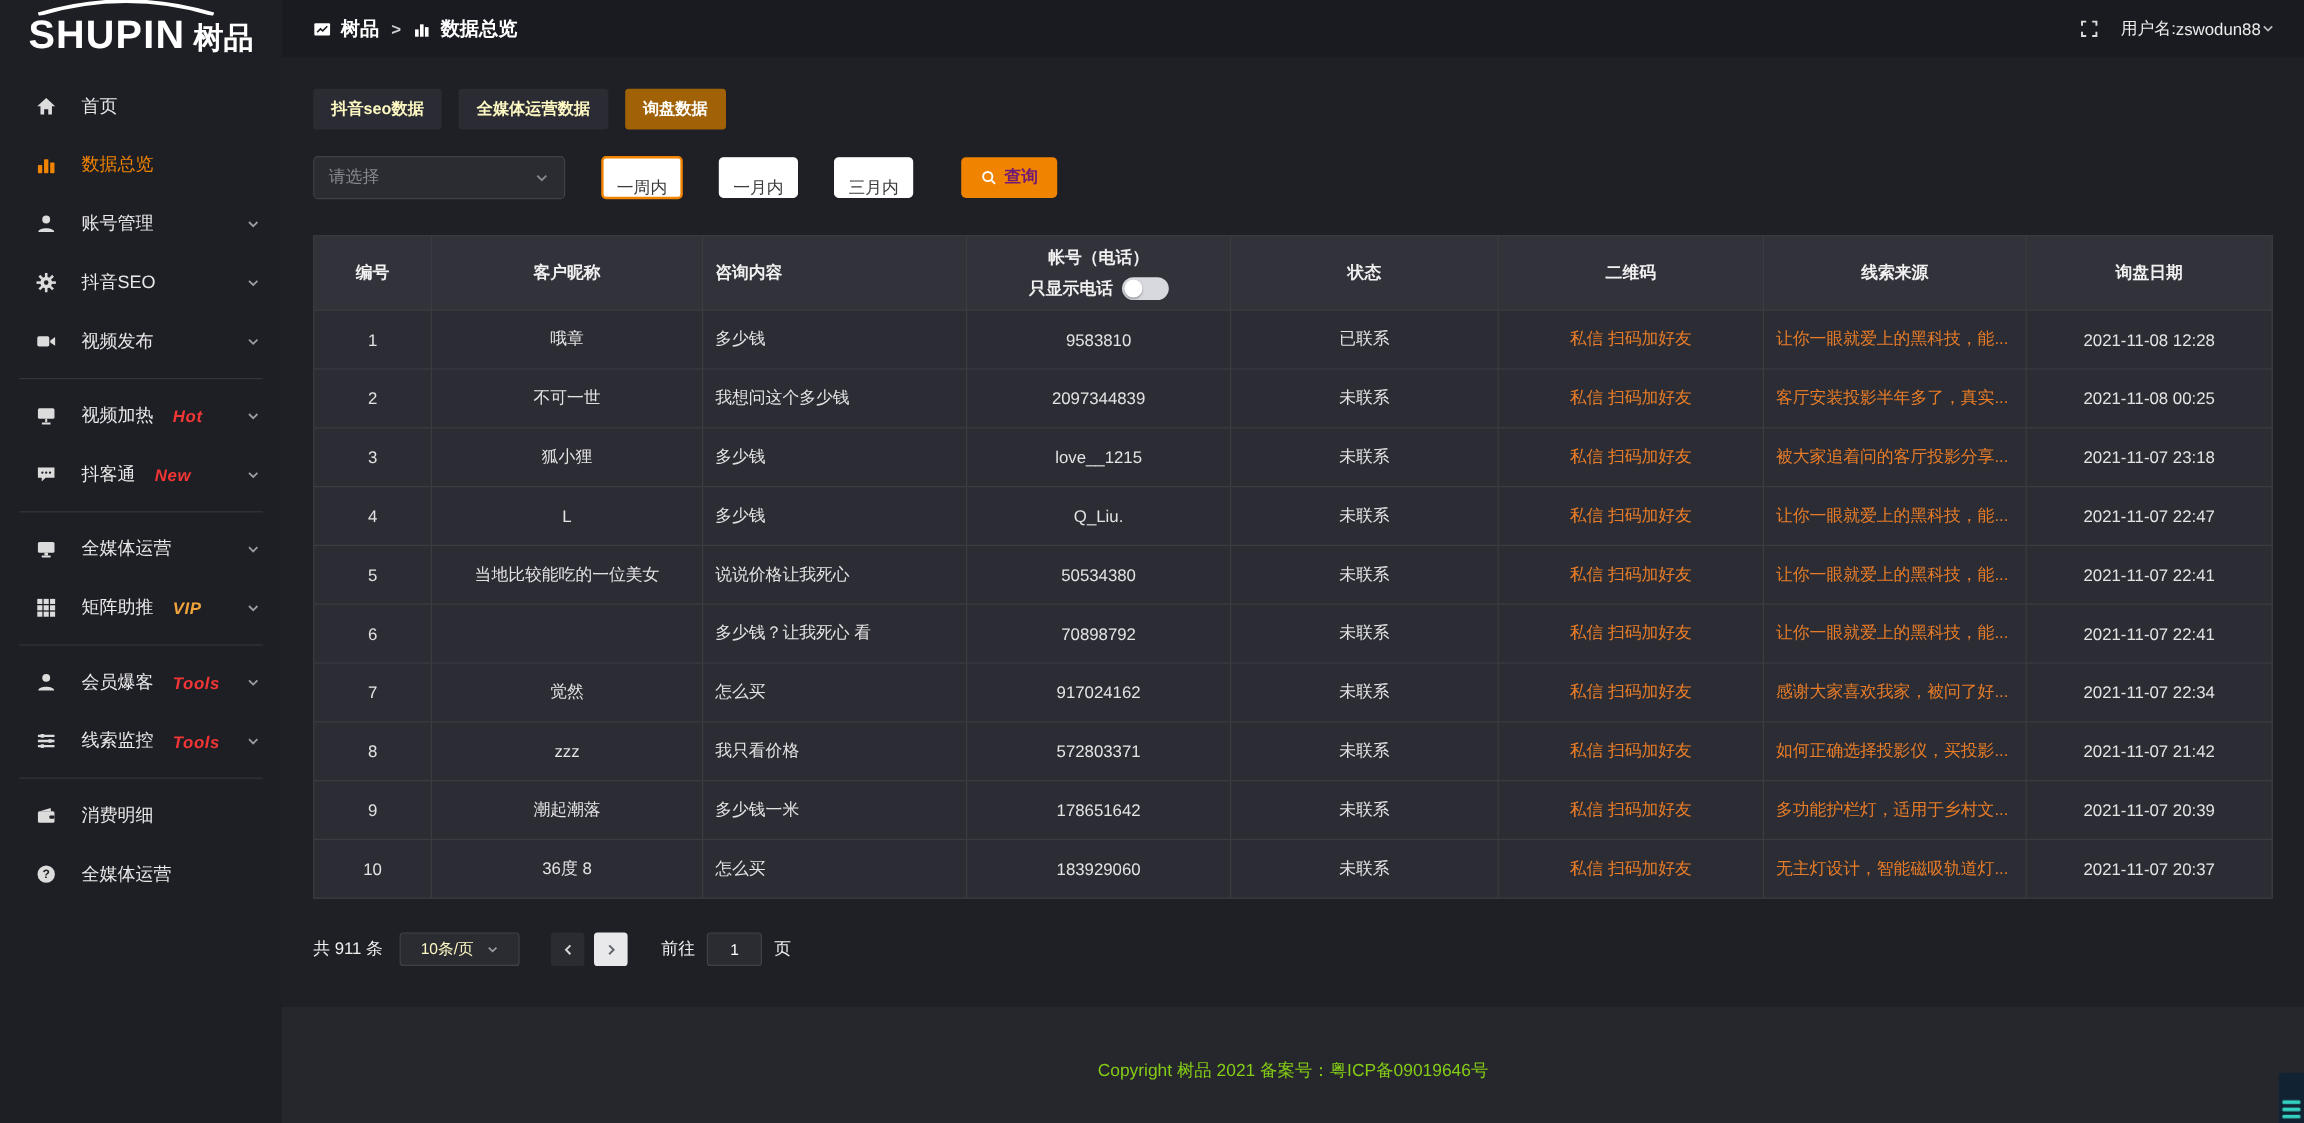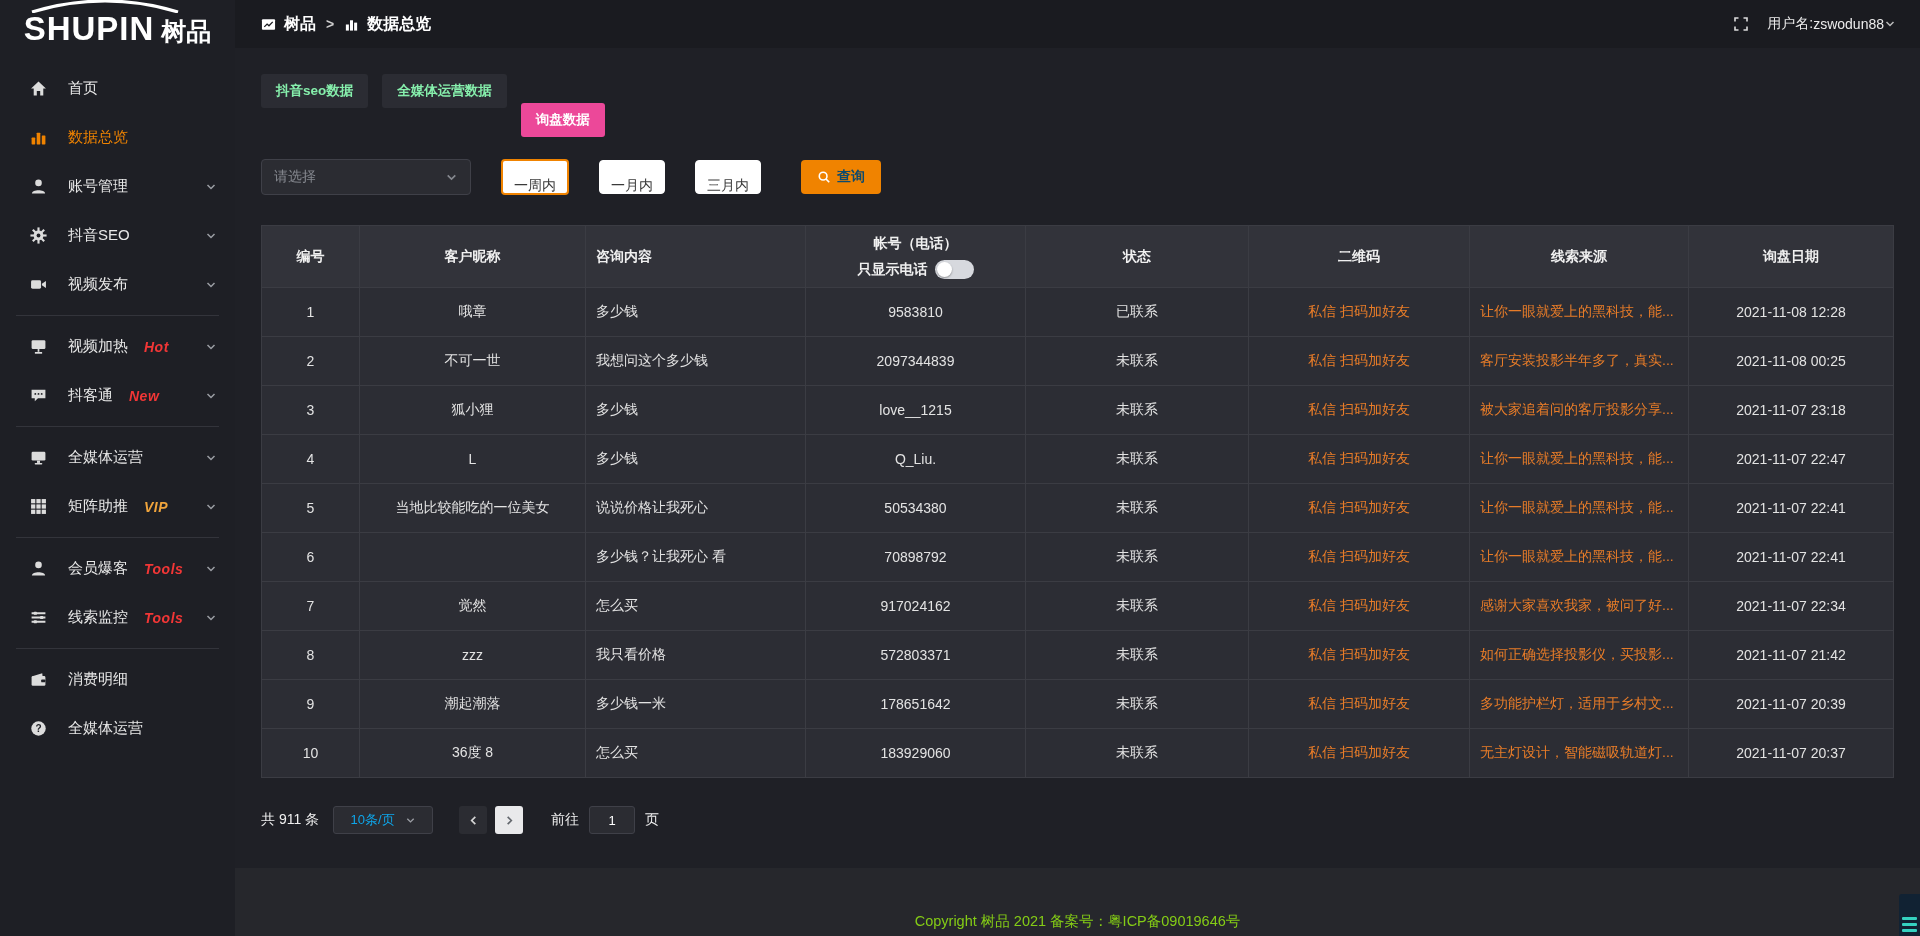--- a/index.html
+++ b/index.html
@@ -34,32 +34,32 @@
   .topbar-right { margin-left:auto; display:flex; align-items:center; gap:18px; font-size:14px; color:#ececec; }
   .fs-icon { width:16px; height:16px; color:#dcdcdc; cursor:pointer; }
   .user-box { display:flex; align-items:center; gap:0; cursor:pointer; }
   .user-box .chev { width:12px; height:12px; color:#bbb; }
 
   .content { flex:none; background:#1f2026; padding:26px 26px 34px; }
 
   
   .tabs { display:flex; gap:14px; }
   .tab-btn { height:34px; padding:0 15px; border:none; border-radius:3px; background:#2b2c33;
-    color:#86efac; font-size:13.5px; font-weight:bold; cursor:pointer; font-family:inherit; }
-  .tab-btn.active { background:#ec4899; color:#fff;margin-top:29px; }
+    color:#fef9c3; font-size:13.5px; font-weight:bold; cursor:pointer; font-family:inherit; }
+  .tab-btn.active { background:#a16207; color:#fff; }
 
   
   .filter-row { display:flex; align-items:center; margin-top:22px; gap:22px; }
   .select { width:210px; height:36px; background:#2b2c32; border:1px solid #3f4048; border-radius:4px;
     display:flex; align-items:center; padding:0 12px; color:#85888f; font-size:14px; cursor:pointer; }
   .select .chev { margin-left:auto; width:13px; height:13px; color:#85888f; }
   .range-btn { height:34px; padding:16px 11px; margin-left:8px; background:#fff; color:#3a3a3a;
     font-size:14px; border:1px solid #fff; border-radius:4px; cursor:pointer; font-family:inherit; }
   .range-btn.active { border:2px solid #f08300; }
-  .query-btn { height:34px; margin-left:18px; padding:0 16px; background:#f08300; color:#0c4a6e;
+  .query-btn { height:34px; margin-left:18px; padding:0 16px; background:#f08300; color:#701a75;
     border:none; border-radius:4px; font-size:14px; font-weight:bold; cursor:pointer;
     display:flex; align-items:center; gap:6px; font-family:inherit; }
   .query-btn svg { width:14px; height:14px; }
 
   
   .data-table { width:100%; margin-top:30px; border-collapse:collapse; table-layout:fixed;
     background:#2c2d34; font-size:14px; }
   .data-table th, .data-table td { border:1px solid #3b3c43; text-align:center; padding:6px 8px; }
   .data-table thead th { background:#32333a; color:#f0f0f0; font-weight:bold; height:62px; }
   .data-table tbody td { height:49px; color:#e3e3e3; }
@@ -70,21 +70,21 @@
   .toggle .knob { position:absolute; left:2px; top:2px; width:15px; height:15px; border-radius:50%;
     background:#fff; box-shadow:0 1px 2px rgba(0,0,0,.35); }
   td.st-pending { color:#e87c28; }
   td.st-done { color:#f2f2f2; }
   .o-link { color:#e87c28; cursor:pointer; }
 
   
   .pagination { display:flex; align-items:center; margin-top:28px; font-size:14px; color:#f0f0f0; }
   .pg-total { margin-right:14px; }
   .pg-size { width:100px; height:28px; background:#2b2c32; border:1px solid #3f4048; border-radius:3px;
-    display:flex; align-items:center; justify-content:center; gap:10px; font-size:13px; color:#0ea5e9;
+    display:flex; align-items:center; justify-content:center; gap:10px; font-size:13px; color:#fef9c3;
     cursor:pointer; margin-right:22px; }
   .pg-size .chev { width:11px; height:11px; color:#9a9da3; }
   .page-btn { min-width:28px; height:28px; margin:0 4px; border:none; border-radius:3px;
     background:#e9e9eb; color:#62666c; font-size:13px; font-weight:bold; cursor:pointer; font-family:inherit; }
   .page-btn.active { background:#f08300; color:#fff; }
   .page-btn.nav { background:#2b2c32; color:#d5d5d5; }
   .page-btn.nav.light { background:#e9e9eb; color:#62666c; }
   .page-btn svg { width:11px; height:11px; vertical-align:-1px; }
   .pg-jump { display:flex; align-items:center; gap:10px; margin-left:24px; }
   .pg-input { width:46px; height:28px; background:#2b2c32; border:1px solid #3f4048; border-radius:3px;

